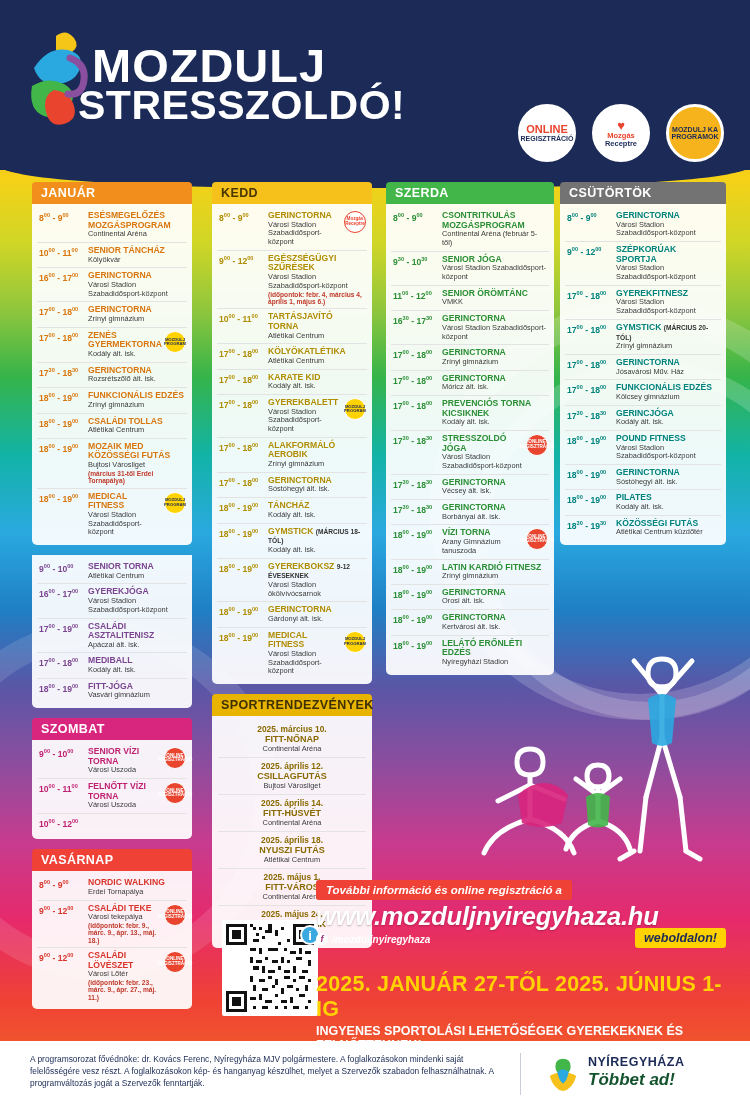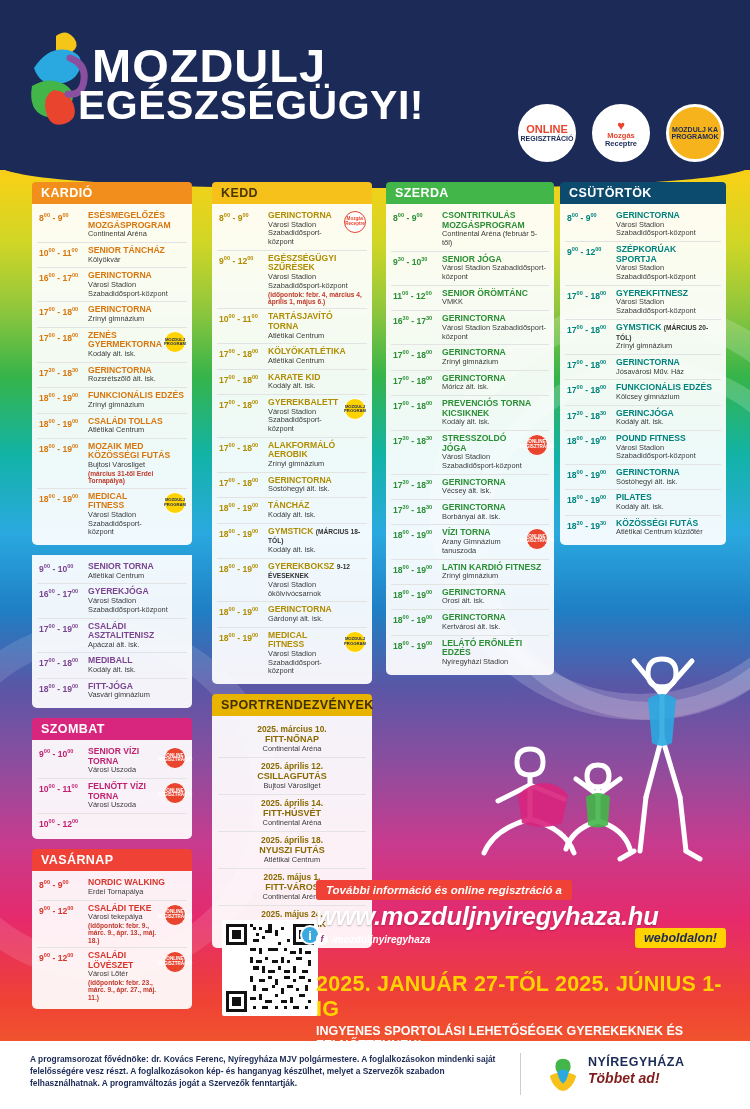--- a/index.html
+++ b/index.html
@@ -111,21 +111,21 @@
 
   .daybar {
     height: 22px; border-radius: 4px 4px 0 0;
     color: #fff; font-weight: 800; font-size: 12.5px;
     display: flex; align-items: center; padding-left: 9px;
     letter-spacing: 0.4px;
   }
   .daybar.hetfo   { background: #f28f1c; }
   .daybar.kedd    { background: #f6c11a; color:#4a3700;}
   .daybar.szerda  { background: #43b649; }
-  .daybar.csut    { background: #0c4a6e; }
+  .daybar.csut    { background: #737373; }
   .daybar.pentek  { background: #8a4f9e; }
   .daybar.szombat { background: #d8257e; }
   .daybar.vasarnap{ background: #ef4136; }
   .daybar.sport   { background: #e8b400; color:#3f3000;}
 
   .daybox {
     background: rgba(255,255,255,0.93);
     border-radius: 0 0 5px 5px;
     padding: 4px 5px 5px 5px;
   }
@@ -240,26 +240,26 @@
     border: 2px solid #fff;
   }
 
   
   .footer {
     position: absolute; left: 0; bottom: 0; width: 750px; height: 68px;
     background: #ffffff; color: #1b2a56;
   }
   .footer-text {
     position: absolute; left: 30px; top: 12px; width: 470px;
-    font-size: 8.4px; line-height: 1.45; font-weight: 700;
+    font-size: 8.4px; line-height: 1.45; font-weight: 400;
   }
   .footer-div { position:absolute; left: 520px; top: 12px; width:1px; height:42px; background:#c9cdd8;}
   .footer-logo { position: absolute; right: 26px; top: 12px; width: 180px; height: 44px; }
   .fl-name { position:absolute; left: 44px; top: 2px; font-size: 12.5px; font-weight: 800; color:#1b2a56; letter-spacing:0.5px;}
-  .fl-sub  { position:absolute; left: 44px; top: 17px; font-size: 14px; font-weight: 800; color:#7f1d1d; font-style: italic;}
+  .fl-sub  { position:absolute; left: 44px; top: 17px; font-size: 17px; font-weight: 800; color:#14532d; font-style: italic;}
 </style>
 </head>
 <body>
 
 <div class="poster">
   <div class="bg-rainbow"></div>
   <div class="sweep s1"></div>
   <div class="sweep s2"></div>
   <div class="sweep s3"></div>
   <div class="bg-top-navy"></div>
@@ -267,21 +267,21 @@
   <div class="header">
     <div class="logo-wrap">
       <svg class="logo-figure" viewBox="0 0 66 98">
         <path d="M30 8 q10 -8 18 2 q6 8 -2 14 q-10 6 -16 -2 z" fill="#f5c518"></path>
         <path d="M8 40 q14 -22 34 -18 q16 4 12 18 q-4 14 -22 16 q-18 2 -24 -16 z" fill="#2aa9e0"></path>
         <path d="M6 58 q16 -10 32 -2 q14 8 6 22 q-10 16 -26 10 q-16 -6 -12 -30 z" fill="#43b649"></path>
         <path d="M28 62 q16 2 20 16 q4 14 -10 18 q-14 4 -18 -12 q-4 -16 8 -22 z" fill="#e8442e"></path>
         <path d="M44 30 q16 6 14 22 q-2 16 -16 14" fill="none" stroke="#8a4f9e" stroke-width="7" stroke-linecap="round"></path>
       </svg>
       <div class="logo-text1">MOZDULJ</div>
-      <div class="logo-text2">EGÉSZSÉGÜGYI!</div>
+      <div class="logo-text2">STRESSZOLDÓ!</div>
     </div>
 
 
     <div class="badges">
       <div class="badge-circle b1">
         <span class="bl1">ONLINE</span>
         <span class="bl2">REGISZTRÁCIÓ</span>
       </div>
       <div class="badge-circle b2">
         <span class="heart-mini">♥</span>
@@ -289,21 +289,21 @@
         <span class="bl2">Receptre</span>
       </div>
       <div class="badge-circle b3">
         <span class="bl1">MOZDULJ KA</span>
         <span class="bl2">PROGRAMOK</span>
       </div>
     </div>
   </div>
 
   <div class="col col-1">
-    <div class="daybar hetfo">KARDIÓ</div>
+    <div class="daybar hetfo">JANUÁR</div>
     <div class="daybox c-hetfo" id="list-0">
         <div class="ev">
           <span class="time">8<sup>00</sup> - 9<sup>00</sup></span>
           <span class="body">
             <span class="name" style="display: block;">ESÉSMEGELŐZÉS MOZGÁSPROGRAM</span>
             <span class="loc" style="display: block;">Continental Aréna</span>
           </span>
         </div>
         <div class="ev">
           <span class="time">10<sup>00</sup> - 11<sup>00</sup></span>

